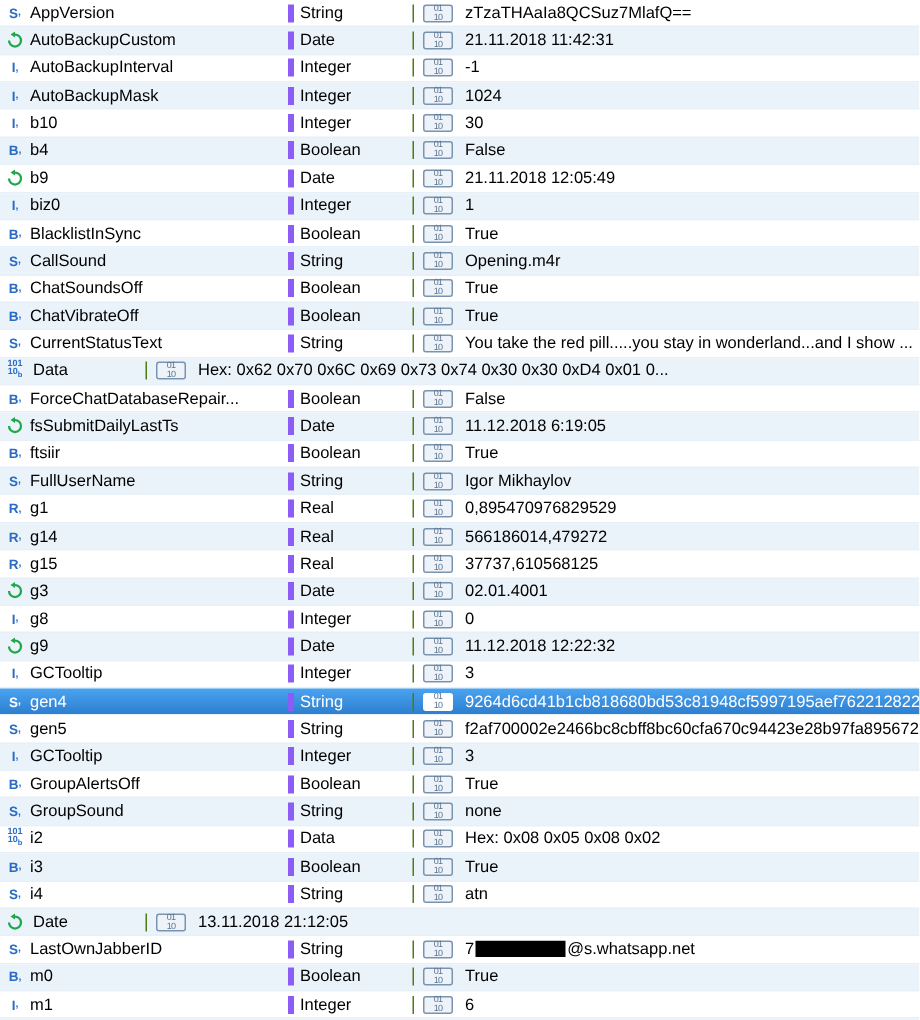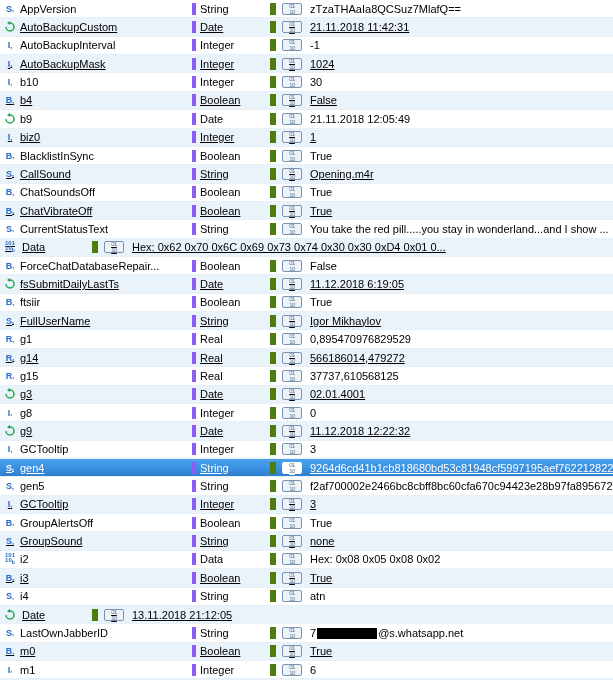--- a/index.html
+++ b/index.html
@@ -13,21 +13,21 @@
   .grid { width: 613px; }
   .row {
     display: flex;
     height: 18.37px;
     align-items: center;
     border-bottom: 1px solid #e7eff7;
     white-space: nowrap;
     overflow: hidden;
   }
   .row.even { background: #ffffff; }
-  .row.odd { background: #eaf2fa; text-decoration: underline; }
+  .row.odd { background: #eaf2fa; }
   .row.selected {
     background: linear-gradient(#4aa3f0, #2d7fd0);
     color: #fff;
   }
   .cell-icon {
     width: 18px;
     min-width: 18px;
     display: flex;
     align-items: center;
     justify-content: center;
@@ -40,21 +40,21 @@
     min-width: 178px;
     padding-left: 2px;
     overflow: hidden;
     text-overflow: ellipsis;
     border-right: 4px solid #8b5cf6;
   }
   .cell-type {
     width: 80px;
     min-width: 80px;
     padding-left: 4px;
-    border-right: 6px solid #4d7c0f;
+    border-right: 1px solid #4d7c0f;
   }
   .cell-badge {
     width: 32px;
     min-width: 32px;
     display: flex;
     align-items: center;
     justify-content: center;
   }
   .badge {
     width: 20px;

